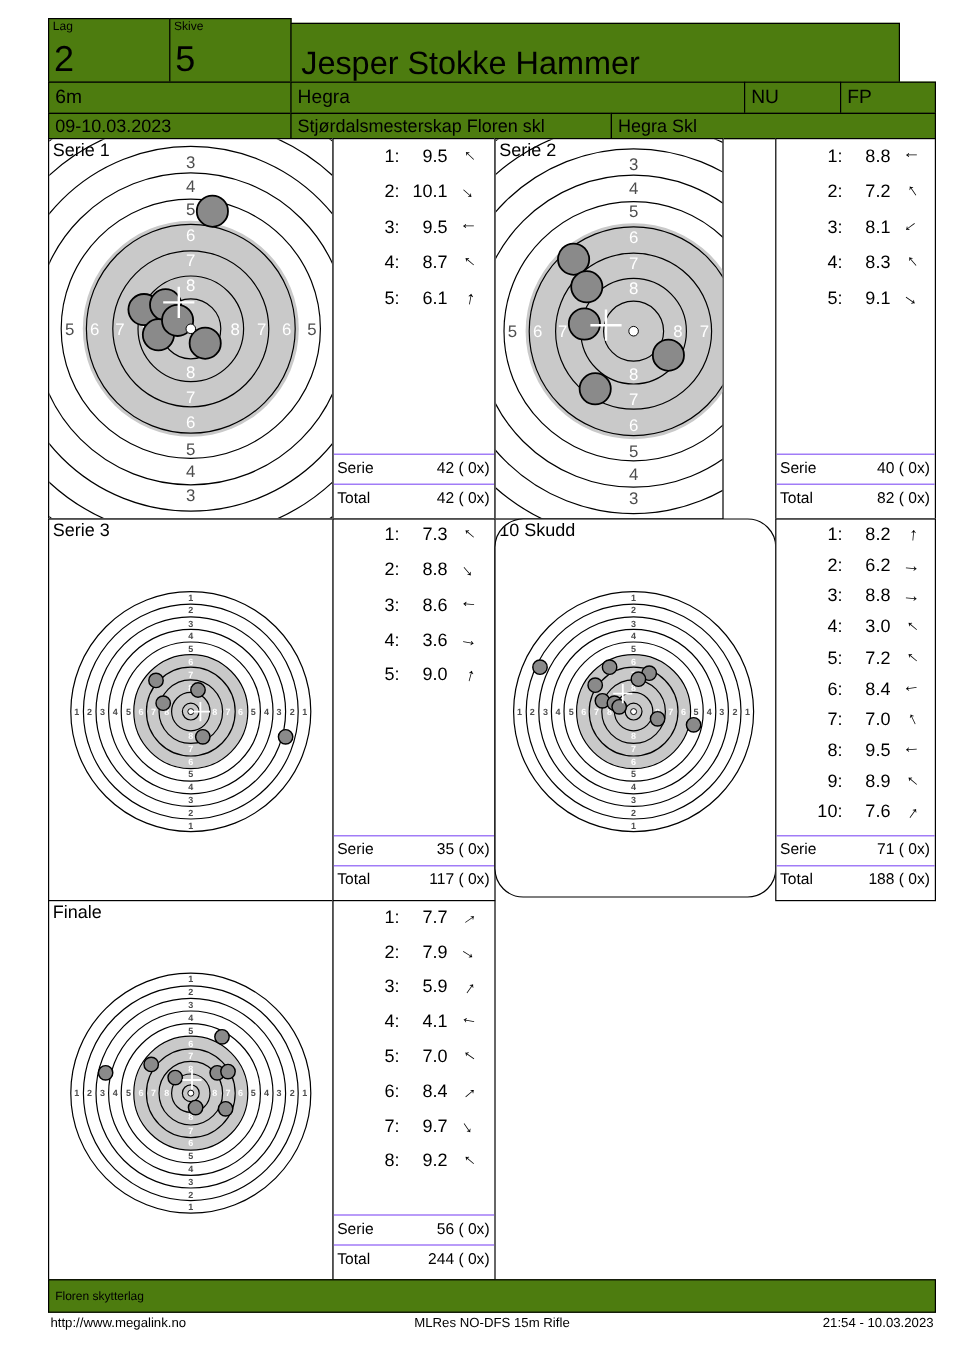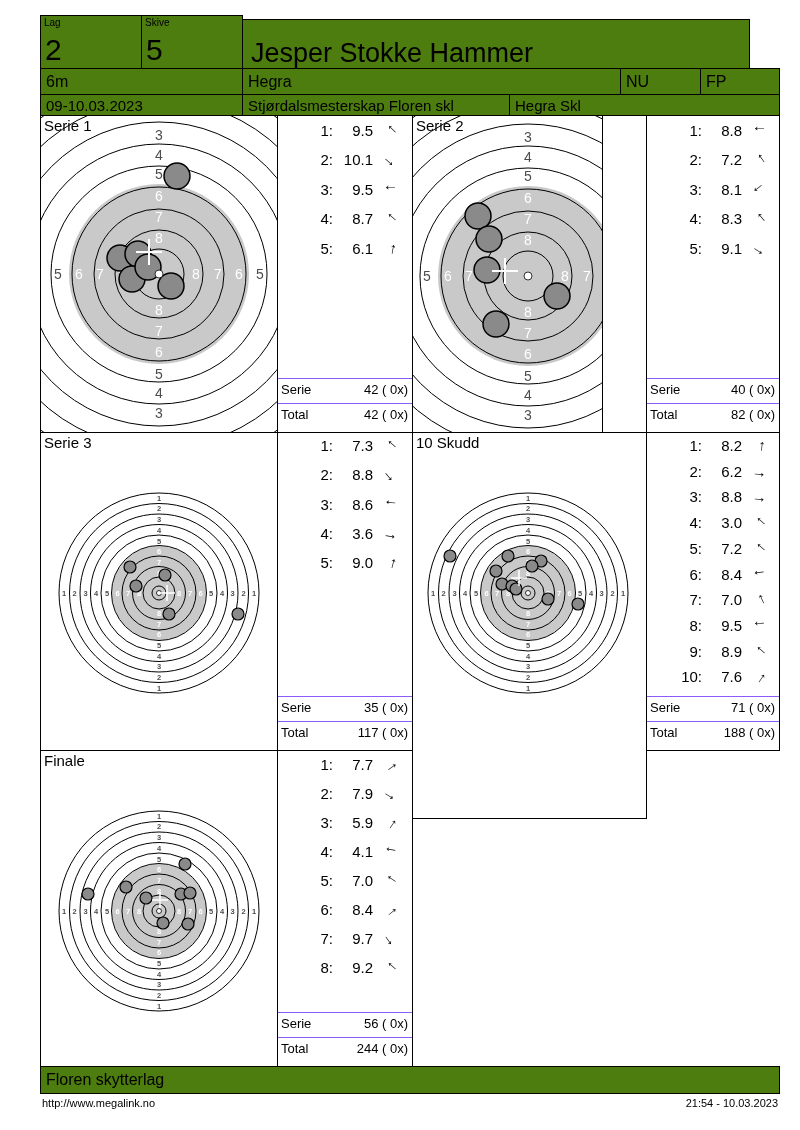--- a/index.html
+++ b/index.html
@@ -13,21 +13,21 @@
   .row3-cell{display:flex;align-items:center;font-size:15px;padding-left:5px;}
   .panel-title{position:absolute;left:3px;top:1px;font-size:15px;z-index:5;}
   .shot-row{position:absolute;left:0;right:0;height:20px;font-size:15px;line-height:20px;}
   .shot-idx{position:absolute;left:0;width:55px;text-align:right;}
   .shot-val{position:absolute;left:55px;width:40px;text-align:right;}
   .shot-arrow{position:absolute;left:99px;width:26px;text-align:center;display:inline-block;}
   .shot-arrow span{display:inline-block;}
   .sum-row{position:absolute;left:0;right:0;border-top:1px solid #8b5cf6;font-size:13px;}
   .sum-label{position:absolute;left:3px;top:3px;}
   .sum-value{position:absolute;right:4px;top:3px;}
-  .floren-cell{display:flex;align-items:center;font-size:16px;padding-left:5px;}
+  .floren-cell{display:flex;align-items:center;font-size:10px;padding-left:5px;}
   .footer-line{position:absolute;top:1097px;left:40px;width:740px;height:14px;font-size:11px;}
   .footer-left{position:absolute;left:2px;top:0;}
   .footer-center{position:absolute;left:0;right:0;top:0;text-align:center;}
   .footer-right{position:absolute;right:2px;top:0;}
   svg{display:block;}
 </style>
 </head>
 <body>
 
 <div class="cell" style="left:40px;top:15px;width:102px;height:54px;">
@@ -307,21 +307,21 @@
       </div>
       <div class="sum-row" style="bottom: 28px; height: 25px;">
         <span class="sum-label">Serie</span>
         <span class="sum-value">35 ( 0x)</span>
       </div>
       <div class="sum-row" style="bottom: 0px; height: 28px;">
         <span class="sum-label">Total</span>
         <span class="sum-value">117 ( 0x)</span>
       </div>
     </div>
-    <div class="panel-box" style="left: 412px; top: 432px; width: 235px; height: 387px;">
+    <div class="panel-box" style="left: 412px; top: 432px; width: 235px; height: 316px; border-radius: 24px;">
       <span class="panel-title">10 Skudd</span>
       <svg width="233" height="317" viewBox="0 0 233 317">
         <circle cx="115" cy="160" r="47" fill="#c9c9c9"></circle>
         <circle cx="115" cy="160" r="7" fill="none" stroke="#000000" stroke-width="1"></circle>
         <circle cx="115" cy="160" r="16" fill="none" stroke="#000000" stroke-width="1"></circle>
         <circle cx="115" cy="160" r="26.5" fill="none" stroke="#000000" stroke-width="1"></circle>
         <circle cx="115" cy="160" r="37" fill="none" stroke="#000000" stroke-width="1"></circle>
         <circle cx="115" cy="160" r="47.5" fill="none" stroke="#000000" stroke-width="1"></circle>
         <circle cx="115" cy="160" r="58" fill="none" stroke="#000000" stroke-width="1"></circle>
         <circle cx="115" cy="160" r="68.5" fill="none" stroke="#000000" stroke-width="1"></circle>
@@ -544,15 +544,16 @@
         <span class="sum-value">244 ( 0x)</span>
       </div>
     </div>
   </div>
 
 <div class="cell floren-cell" style="left:40px;top:1066px;width:740px;height:28px;">
   <span>Floren skytterlag</span>
 </div>
 
 <div class="footer-line">
+  <span class="footer-center">MLRes NO-DFS 15m Rifle</span>
   <span class="footer-left">http://www.megalink.no</span>
   <span class="footer-right">21:54 - 10.03.2023</span>
 </div>
 
 </body></html>

